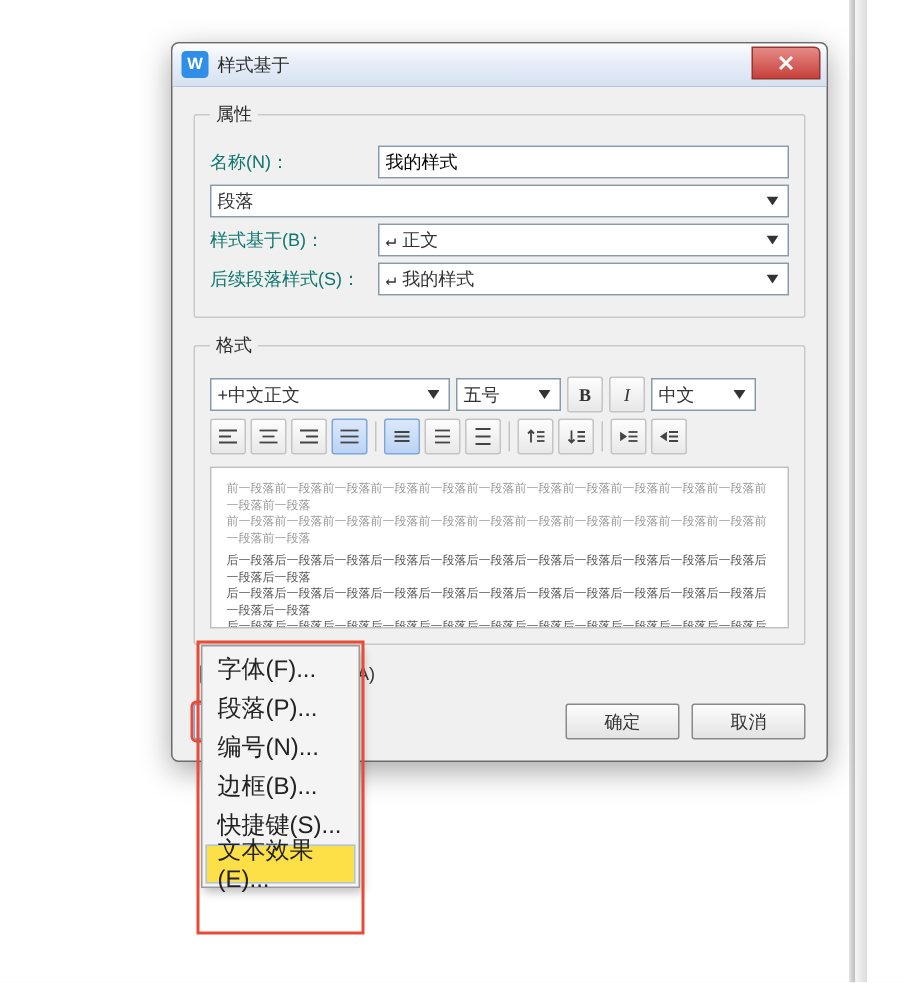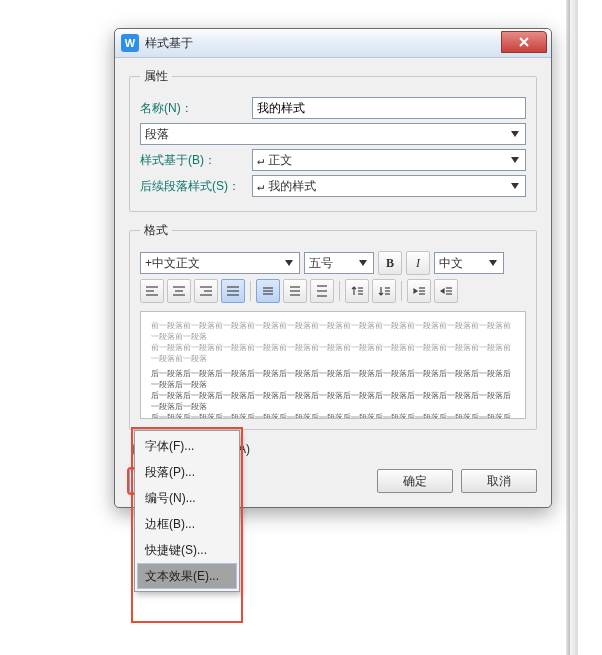--- a/index.html
+++ b/index.html
@@ -54,22 +54,22 @@
   .chk{width:13px;height:13px;margin-right:4px;}
 
   .btnrow{display:flex;align-items:center;}
   .fmt-btn{width:76px;height:22px;border:1px solid #7fa6d9;background:linear-gradient(#f4f8ff,#dde9fb);border-radius:2px;display:flex;align-items:center;justify-content:center;cursor:pointer;position:relative;box-shadow:0 0 0 2px #e94b35;}
   .fmt-btn .arrow{position:static;margin-left:4px;}
   .spacer{flex:1;}
   .btn{width:74px;height:22px;border:1px solid #8a8a8a;background:linear-gradient(#fdfdfd,#e3e3e3);border-radius:2px;display:flex;align-items:center;justify-content:center;cursor:pointer;margin-left:8px;}
 
   
   .menu{position:absolute;left:134px;top:430px;width:100px;background:#f4f4f4;border:1px solid #9b9b9b;box-shadow:2px 3px 6px rgba(0,0,0,.25);padding:2px;}
-  .menu-item{height:26px;display:flex;align-items:center;padding:0 8px;cursor:pointer;font-size:12px;color:#222;}
-  .menu-item.hi{background:#a3a3a3;border:1px solid #a9c5ef;height:24px;padding:0 7px;}
+  .menu-item{height:26px;display:flex;align-items:center;padding:0 8px;cursor:pointer;font-size:16px;color:#222;}
+  .menu-item.hi{background:#fde047;border:1px solid #a9c5ef;height:24px;padding:0 7px;}
   .red-box{position:absolute;border:2px solid #e94b35;pointer-events:none;}
 </style>
 </head>
 <body>
 
 <div class="stage">
   <div class="page-shadow"></div>
   <div class="page-edge"></div>
 
   <div class="dlg">

